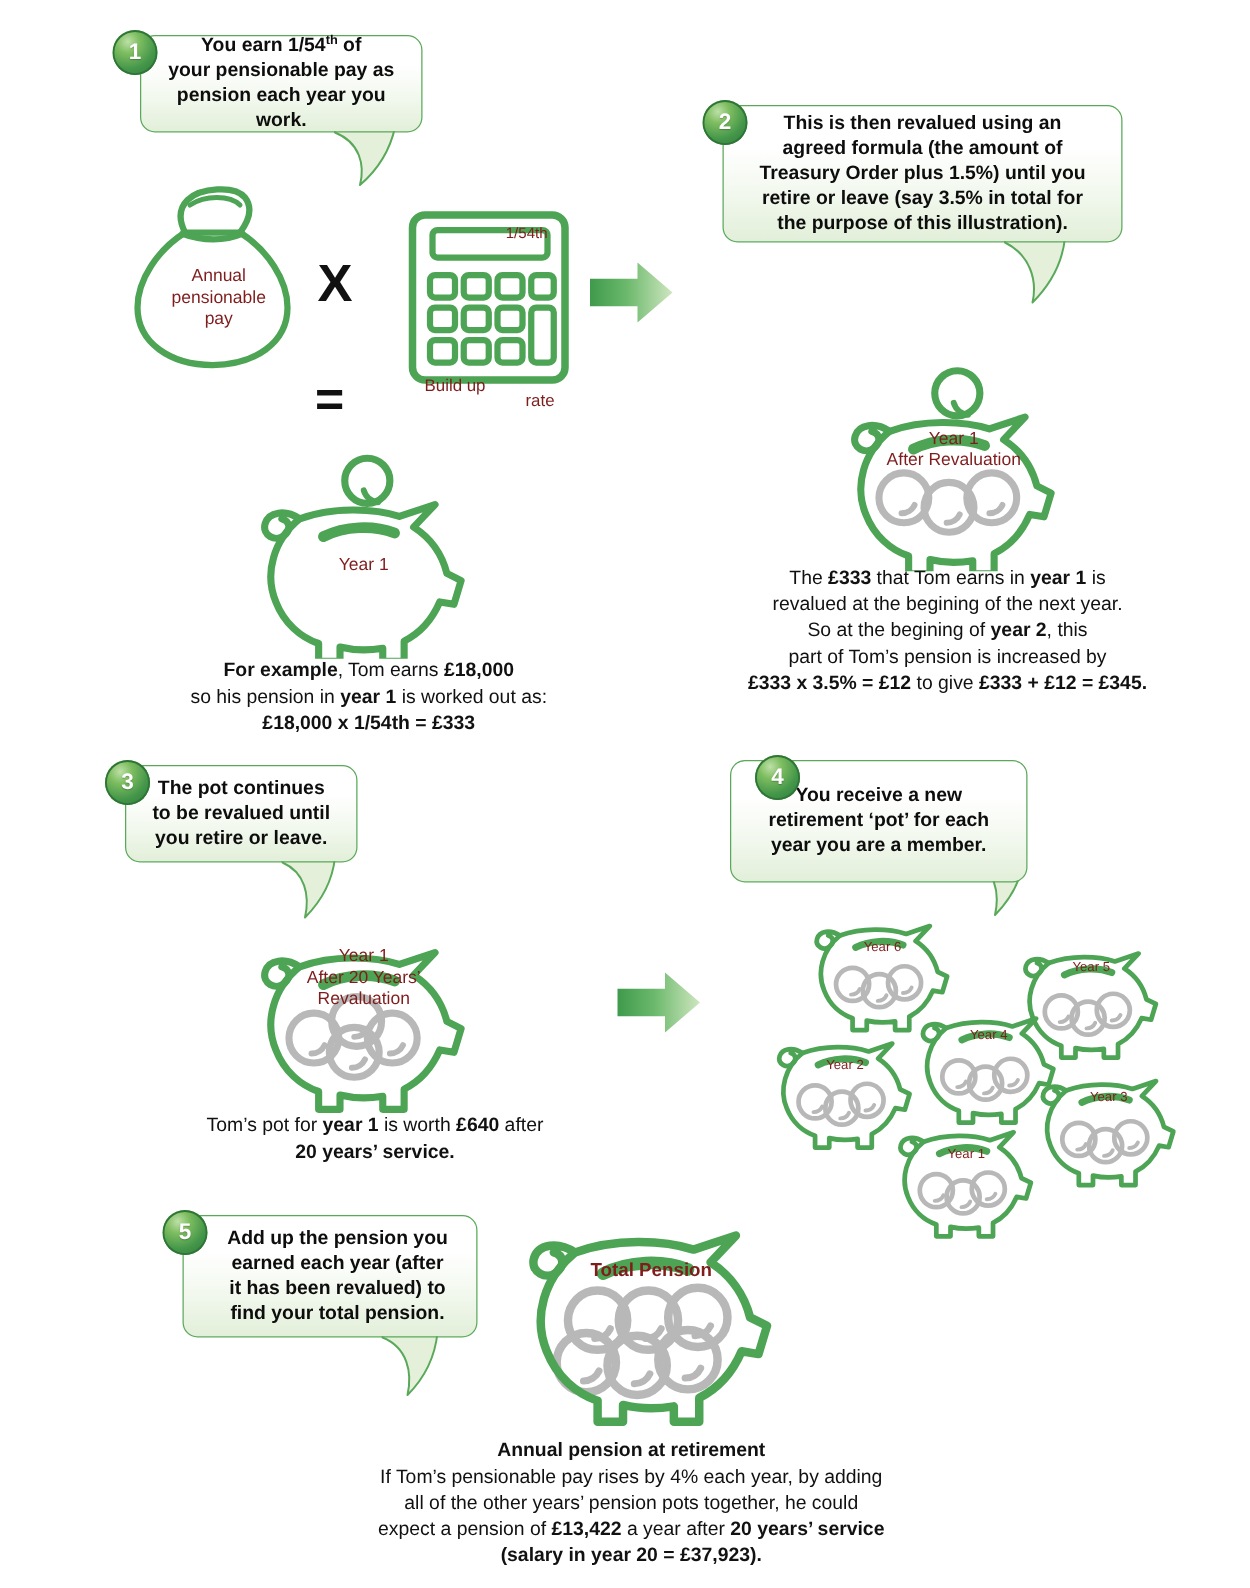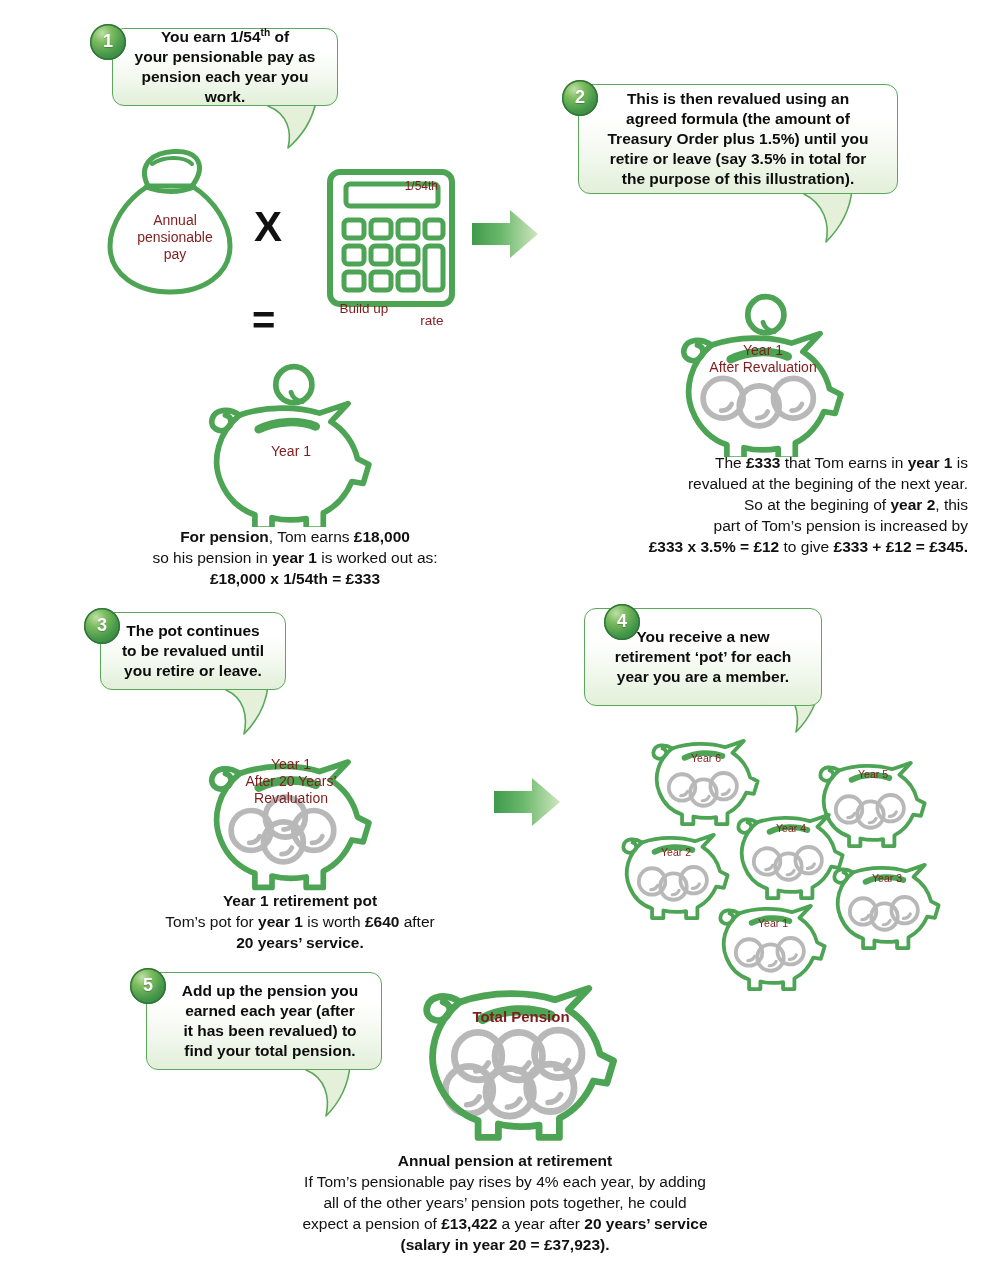--- a/index.html
+++ b/index.html
@@ -195,24 +195,24 @@
   <path d="M100 30 A14 14 0 0 0 112 40" fill="none" stroke="#4ca454" stroke-width="5" stroke-linecap="round"></path>
   <g transform="translate(0,14)">
       <use href="#pigBody"></use>
     </g>
 </svg>
 <div class="pigtext" style="left:216px;top:443px;width:150px;">
   <span>Year 1</span>
 </div>
 
 <div class="caption" style="left:110px;top:526px;width:370px;">
-  <span><b>For pension</b>, Tom earns <b>£18,000</b><br>so his pension in <b>year 1</b> is worked out as:<br><b>£18,000 x 1/54th = £333</b></span>
-</div>
-
-<div class="caption" style="left:548px;top:452px;width:420px;text-align:right;">
+  <span><b>For example</b>, Tom earns <b>£18,000</b><br>so his pension in <b>year 1</b> is worked out as:<br><b>£18,000 x 1/54th = £333</b></span>
+</div>
+
+<div class="caption" style="left:548px;top:452px;width:420px;">
   <span>The <b>£333</b> that Tom earns in <b>year 1</b> is<br>revalued at the begining of the next year.<br>So at the begining of <b>year 2</b>, this<br>part of Tom’s pension is increased by<br><b>£333 x 3.5% = £12</b> to give <b>£333 + £12 = £345.</b></span>
 </div>
 
 <div class="bubble" style="left:100px;top:612px;width:186px;height:78px;">
   <span class="btxt">The pot continues<br>to be revalued until<br>you retire or leave.</span>
 </div>
 <svg class="tail" style="left:218px;top:684px;" width="60" height="52" viewBox="0 0 60 52">
   <path d="M8 2 L50 2 C48 20, 40 36, 26 50 C30 32, 26 14, 8 6 Z" fill="#e4f0da" stroke="#5aa85a" stroke-width="1.6" stroke-linejoin="round"></path>
   <rect x="6" y="0" width="46" height="4" fill="#f4f9ef"></rect>
 </svg>
@@ -235,21 +235,21 @@
         <use href="#coinRing"></use>
       </g>
     <use href="#pigBody"></use>
   </g>
 </svg>
 <div class="pigtext" style="left:206px;top:756px;width:170px;">
   <span>Year 1<br>After 20 Years’<br>Revaluation</span>
 </div>
 
 <div class="caption" style="left:110px;top:890px;width:380px;">
-  <span><span class="hdr">Year 1 retirement pot</span>Tom’s pot for <b>year 1</b> is worth <b>£640</b> after<br><b>20 years’ service.</b></span>
+  <span>Tom’s pot for <b>year 1</b> is worth <b>£640</b> after<br><b>20 years’ service.</b></span>
 </div>
 
 <svg class="abs" style="left:492px;top:776px;" width="70" height="52" viewBox="0 0 70 52">
   <path d="M2 15 L40 15 L40 2 L68 26 L40 50 L40 37 L2 37 Z" fill="url(#arrowGrad)"></path>
 </svg>
 
 <div class="bubble" style="left:584px;top:608px;width:238px;height:98px;">
   <span class="btxt">You receive a new<br>retirement ‘pot’ for each<br>year you are a member.</span>
 </div>
 <svg class="tail" style="left:768px;top:680px;" width="62" height="54" viewBox="0 0 62 54">

